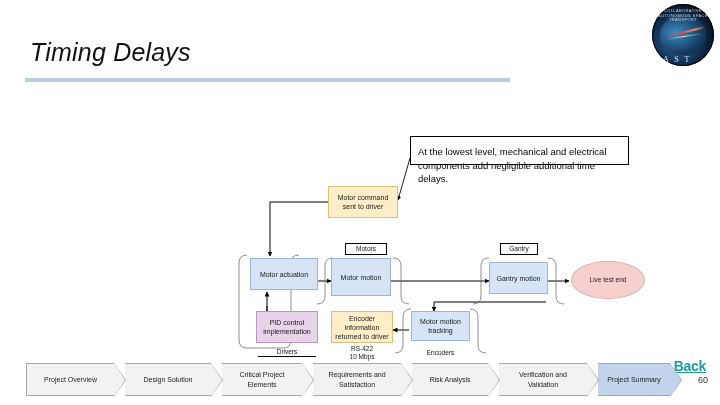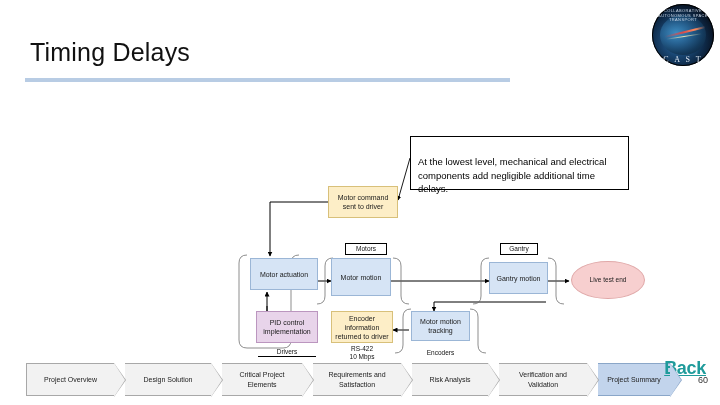--- a/index.html
+++ b/index.html
@@ -15,20 +15,21 @@
   }
   
   #slide-title {
     position: absolute;
     left: 30px; top: 38px;
     font-size: 25px;
     font-weight: 400;
     letter-spacing: .2px;
     color: #111;
     white-space: nowrap;
+    font-style: italic;
   }
   #title-rule {
     position: absolute;
     left: 25px; top: 78px;
     width: 485px; height: 4px;
     background: #b8cce4;
   }
   
   #logo {
     position: absolute;
@@ -59,44 +60,44 @@
   #logo .streak2 {
     position: absolute;
     left: 14px; top: 32px;
     width: 36px; height: 1px;
     background: linear-gradient(90deg, rgba(255,255,255,0) 0%, #e9e2b0 50%, rgba(255,255,255,0) 100%);
     transform: rotate(-9deg);
   }
   #logo .cast {
     position: absolute;
     left: 0; right: 0; bottom: 2px;
-    text-align: center;
+    text-align: left;
     font-size: 8px;
     letter-spacing: 2px;
     color: #dfe8f3;
     font-family: "Liberation Serif", serif;
   }
   #logo .arc-top {
     position: absolute;
     left: 0; right: 0; top: 4px;
     text-align: center;
     font-size: 4px;
     letter-spacing: .4px;
     color: #c9d6e6;
     transform: scaleY(.9);
   }
   
   #callout {
     position: absolute;
     left: 410px; top: 136px;
-    width: 219px; height: 54px;
+    width: 219px; height: 29px;
     border: 1px solid #000;
     background: #fff;
     box-sizing: border-box;
-    padding: 18px 7px;
+    padding: 8px 7px;
     font-size: 9.5px;
     line-height: 13.5px;
   }
   
   #diagram {
     position: absolute;
     left: 0; top: 0;
     width: 720px; height: 405px;
     pointer-events: none;
   }
@@ -201,21 +202,21 @@
     border-bottom: 17.5px solid transparent;
     border-left: 12px solid #a8a8a8;
     z-index: 1;
   }
   .chev.active { background: #c2d4ec; border-color: #8aa6c8; }
   .chev.active .tip { border-left-color: #c2d4ec; }
   .chev.active .tip-edge { border-left-color: #8aa6c8; }
   #back-link {
     position: absolute;
     right: 14px; top: 358px;
-    font-size: 18px;
+    font-size: 14px;
     font-weight: bold;
     color: #1f9b9b;
     text-decoration: underline;
     letter-spacing: -.3px;
   }
   #page-number {
     position: absolute;
     right: 12px; top: 375px;
     font-size: 9px;
     color: #333;

